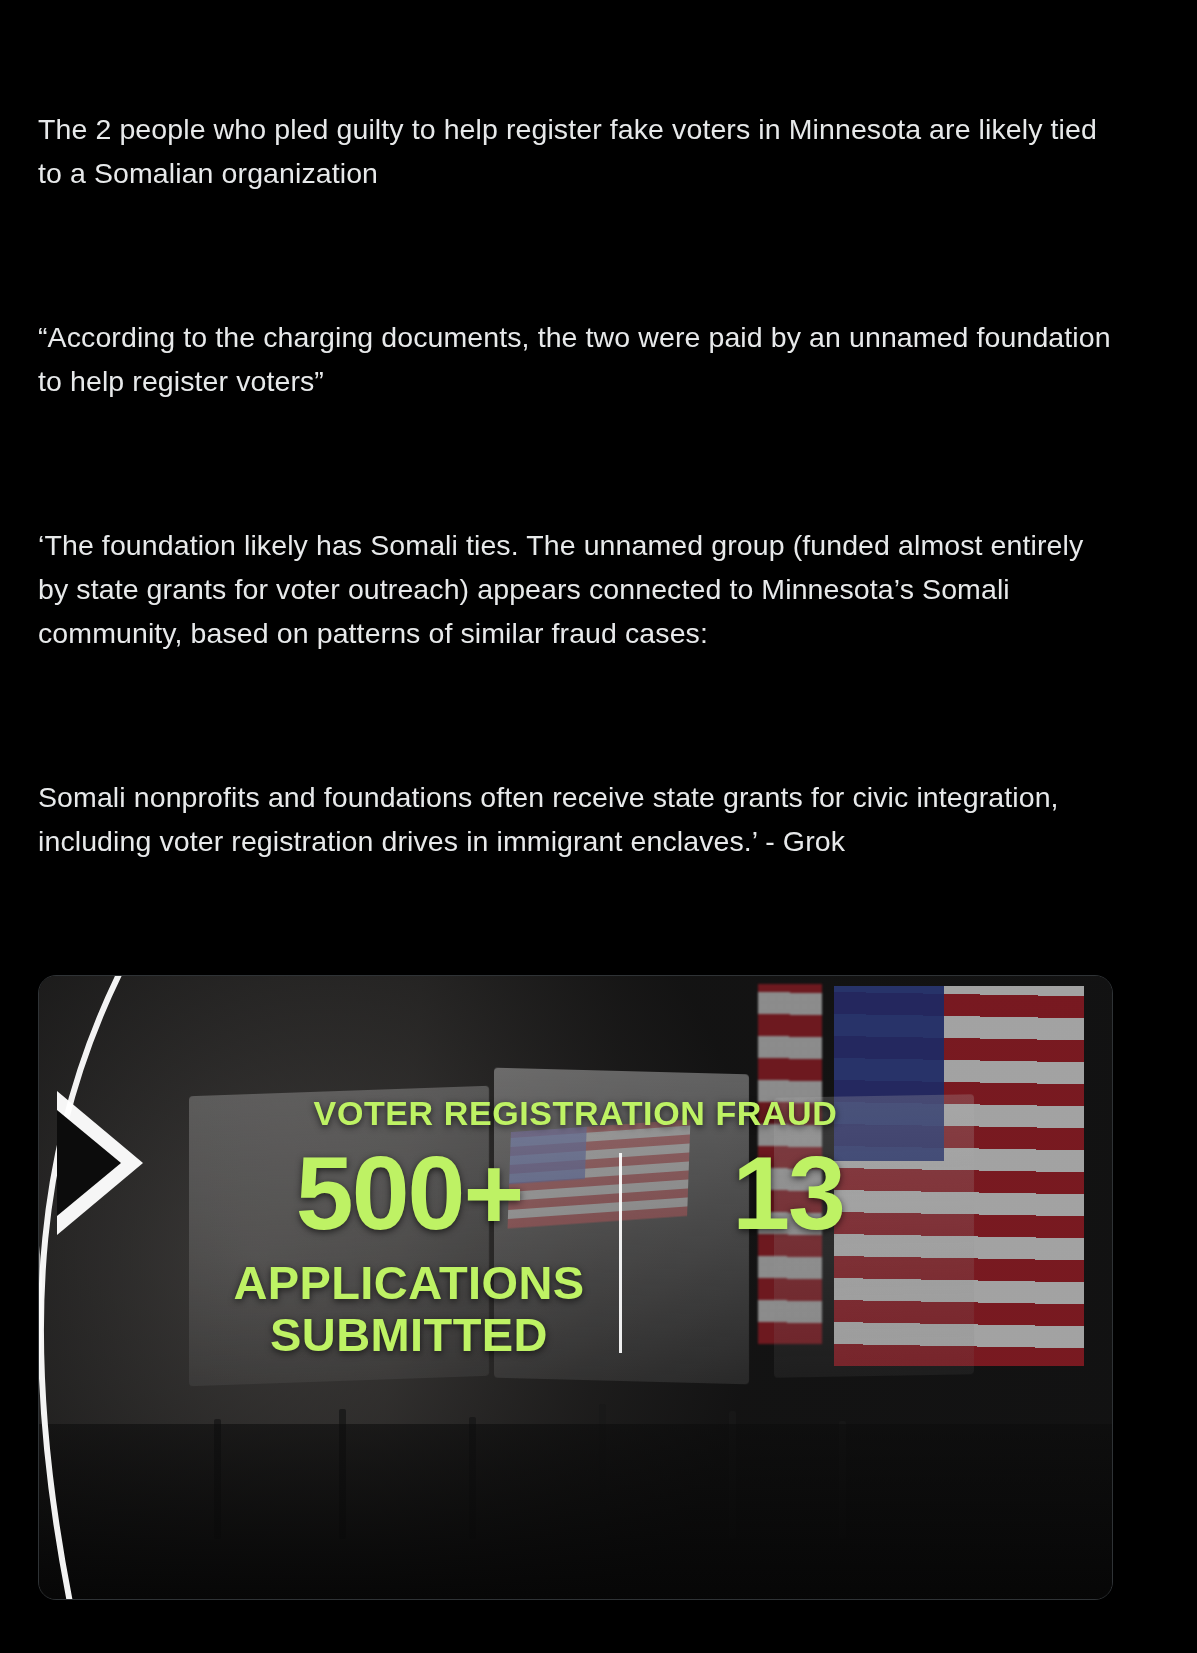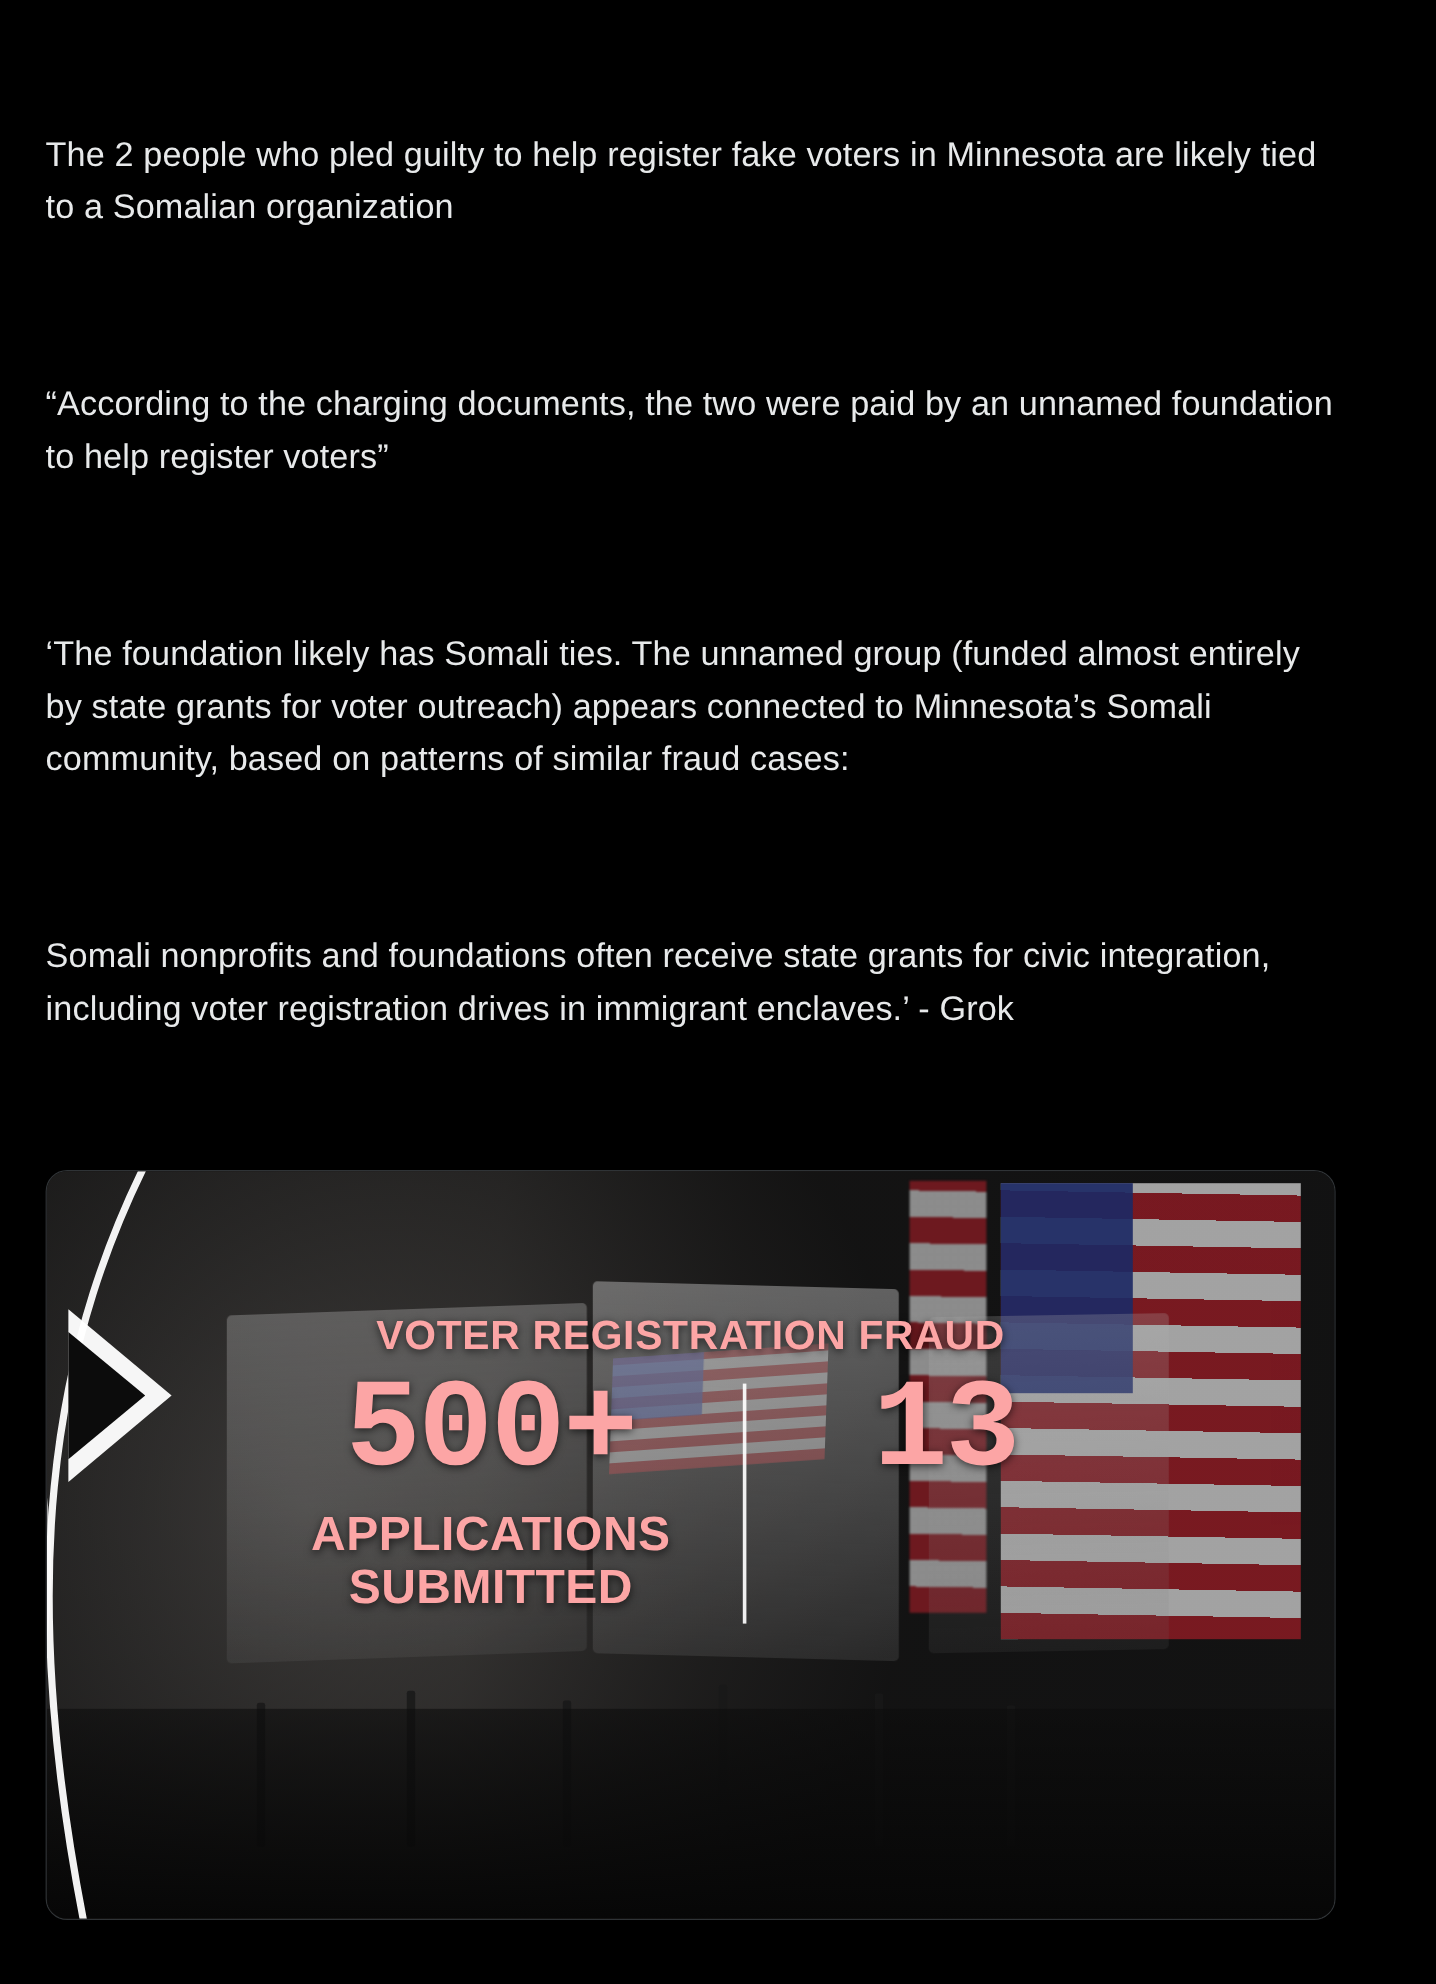--- a/index.html
+++ b/index.html
@@ -133,21 +133,21 @@
     left: 18px; top: 134px;
     width: 0; height: 0;
     border-top: 53px solid transparent;
     border-bottom: 53px solid transparent;
     border-left: 64px solid #0c0c0c;
   }
   .graphic-text {
     position: absolute;
     left: 0; right: 0; top: 118px;
     text-align: center;
-    color: #fca5a5;
+    color: #bef264;
     text-shadow: 0 2px 7px rgba(0,0,0,0.65);
   }
   .gt-title {
     font-size: 34px;
     font-weight: 700;
     letter-spacing: 0.6px;
     margin-bottom: 6px;
   }
   .gt-row {
     display: flex;
@@ -163,24 +163,23 @@
     width: 3px;
     height: 200px;
     background: rgba(255,255,255,0.92);
     margin-top: 12px;
   }
   .gt-num {
     font-size: 104px;
     font-weight: 700;
     line-height: 1.0;
     letter-spacing: -2px;
-    font-family: Liberation Mono, monospace;
   }
   .gt-sub {
-    font-size: 40px;
+    font-size: 47px;
     font-weight: 700;
     line-height: 1.12;
     letter-spacing: 0.4px;
     margin-top: 12px;
   }
 </style>
 </head>
 <body>
 
 <div class="post">

